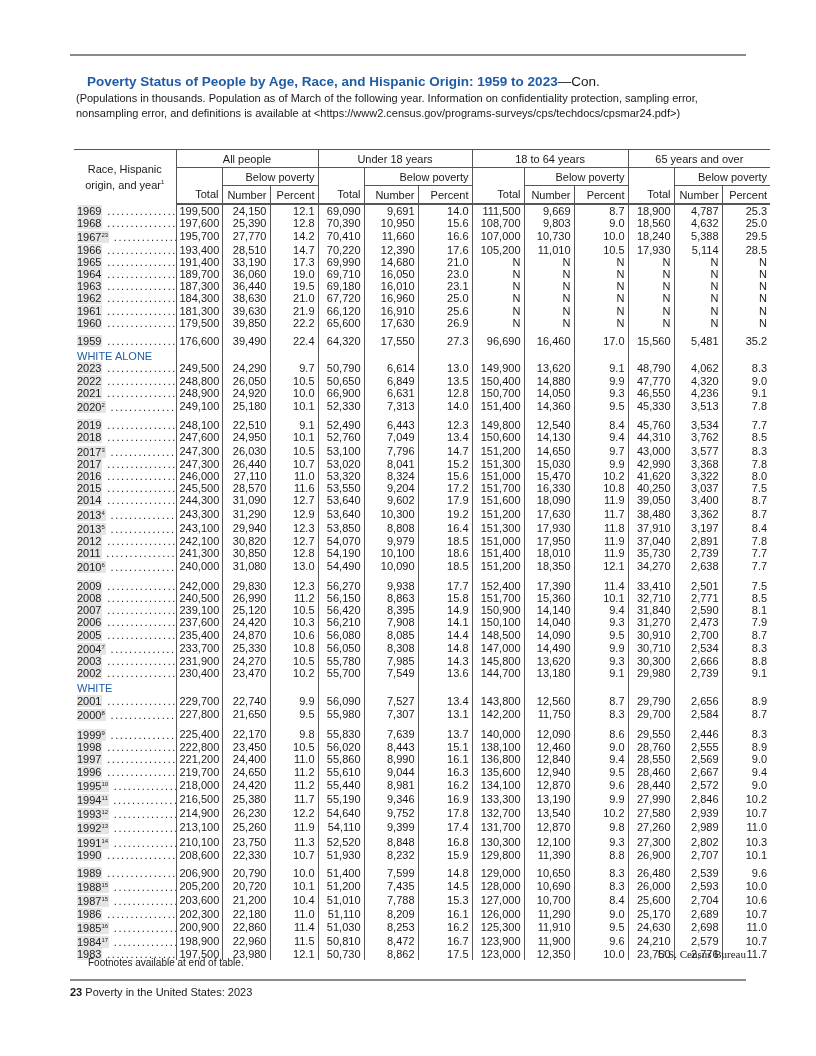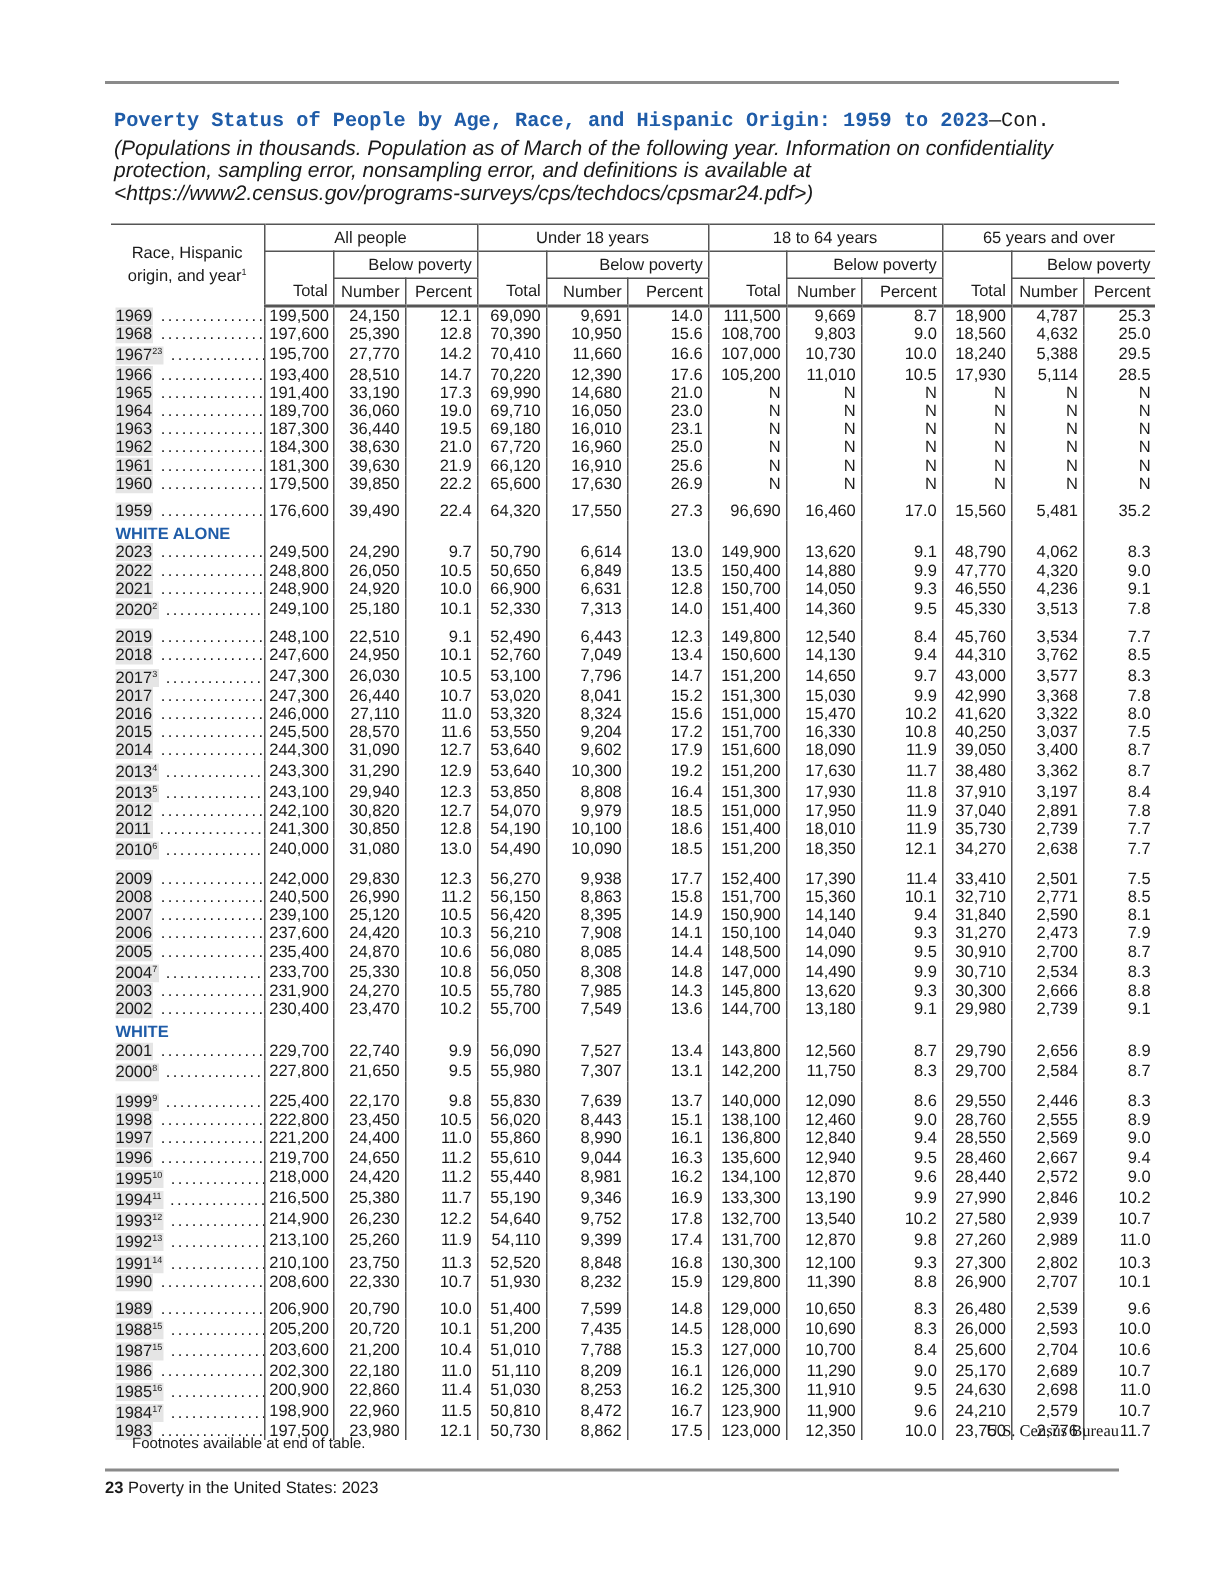--- a/index.html
+++ b/index.html
@@ -1,39 +1,39 @@
 <!DOCTYPE html>
 <html><head>
 <meta charset="utf-8">
 <style>
   html, body { margin: 0; padding: 0; background: #ffffff; }
   body { width: 816px; height: 1056px; position: relative; font-family: "Liberation Sans", sans-serif; color: #1a1a1a; overflow: hidden; }
   .top-rule { position: absolute; left: 70px; top: 54px; width: 676px; height: 2px; background: #8a8a8a; }
   .header { position: absolute; left: 76px; top: 74px; width: 670px; }
   .table-label { font-size: 13px; margin: 0 0 3px 0; }
-  .title { font-size: 13.5px; font-weight: bold; color: #1f5ca8; margin: 0 0 2px 0; font-family: Liberation Mono, monospace; }
+  .title { font-size: 13.5px; font-weight: bold; color: #1f5ca8; margin: 0 0 2px 11px; }
   .title .con { font-weight: normal; color: #1a1a1a; }
-  .note { font-size: 14px; line-height: 15px; margin: 0; font-style: italic; }
+  .note { font-size: 11px; line-height: 15px; margin: 0; }
   table.data { position: absolute; left: 74px; top: 149px; width: 672px; border-collapse: collapse; font-size: 11px; table-layout: fixed; }
   table.data th { font-weight: normal; font-size: 11px; padding: 1px 3px; height: 15px; }
   table.data td { padding: 0 3px; height: 12.2px; line-height: 12.2px; white-space: nowrap; }
   .hdr-top th { border-top: 1.5px solid #555; }
   .grp { text-align: center; border-bottom: 1px solid #555; }
   .sub { text-align: right; border-bottom: 1px solid #555; }
   .col th { text-align: right; border-bottom: 2px solid #555; margin-top: 36px; }
   .rowhead { text-align: center; vertical-align: middle; line-height: 13px; }
   .bl { border-left: 1px solid #555; }
   .bl2 { border-left: 1.5px solid #555; }
   td.num { text-align: right; }
   td.year { text-align: left; overflow: hidden; }
   td.year .lbl { background: #e5e5e5; padding-right: 1px; }
   td.year sup { font-size: 6px; vertical-align: 4px; }
   .dots { color: #1a1a1a; letter-spacing: 1.6px; }
   tr.gap td { padding-top: 6px; }
-  tr.section td.sec { font-weight: bold; color: #1f5ca8; font-size: 11px; padding-top: 3px; margin-left: 37px; }
+  tr.section td.sec { font-weight: normal; color: #1f5ca8; font-size: 11px; padding-top: 3px; margin-left: 37px; }
   .footnote-note { position: absolute; left: 88px; top: 957px; font-size: 10px; }
   .bottom-rule { position: absolute; left: 70px; top: 979px; width: 676px; height: 2px; background: #8a8a8a; }
   .footer-left { position: absolute; left: 70px; top: 986px; font-size: 11px; }
   .footer-left b { font-weight: bold; }
   .footer-right { position: absolute; right: 70px; top: 948px; font-size: 11px; font-family: Liberation Serif, serif; }
 </style>
 </head>
 <body>
 
 <div class="top-rule"></div>

